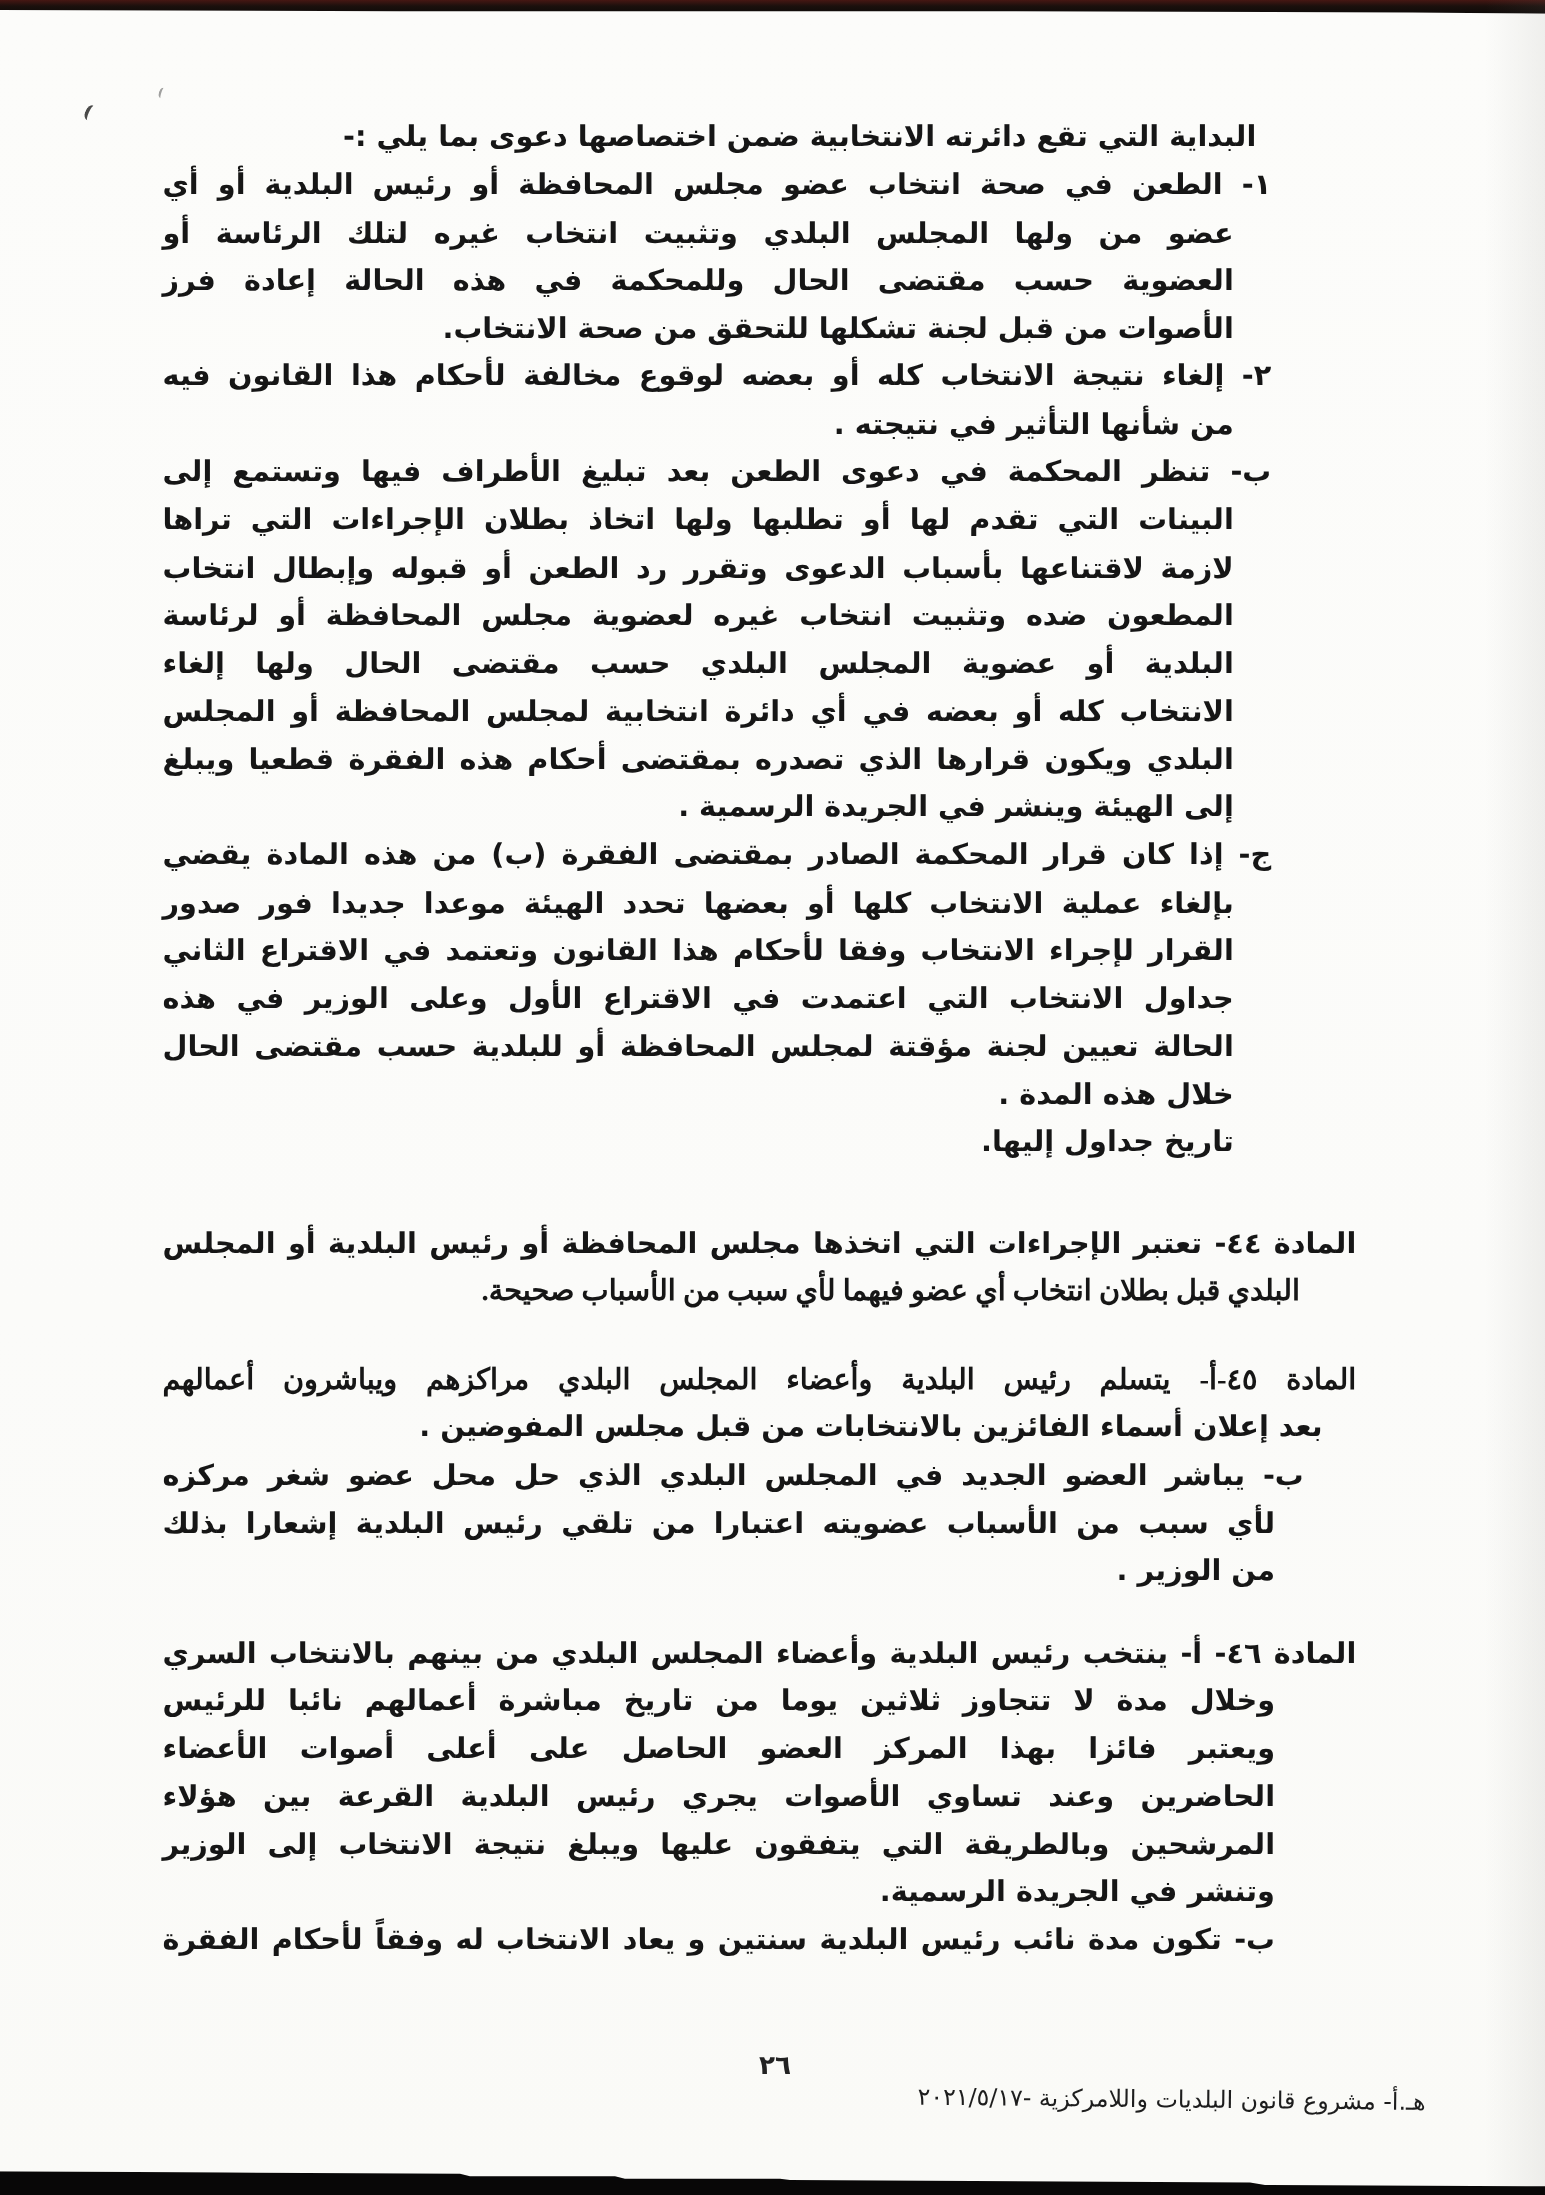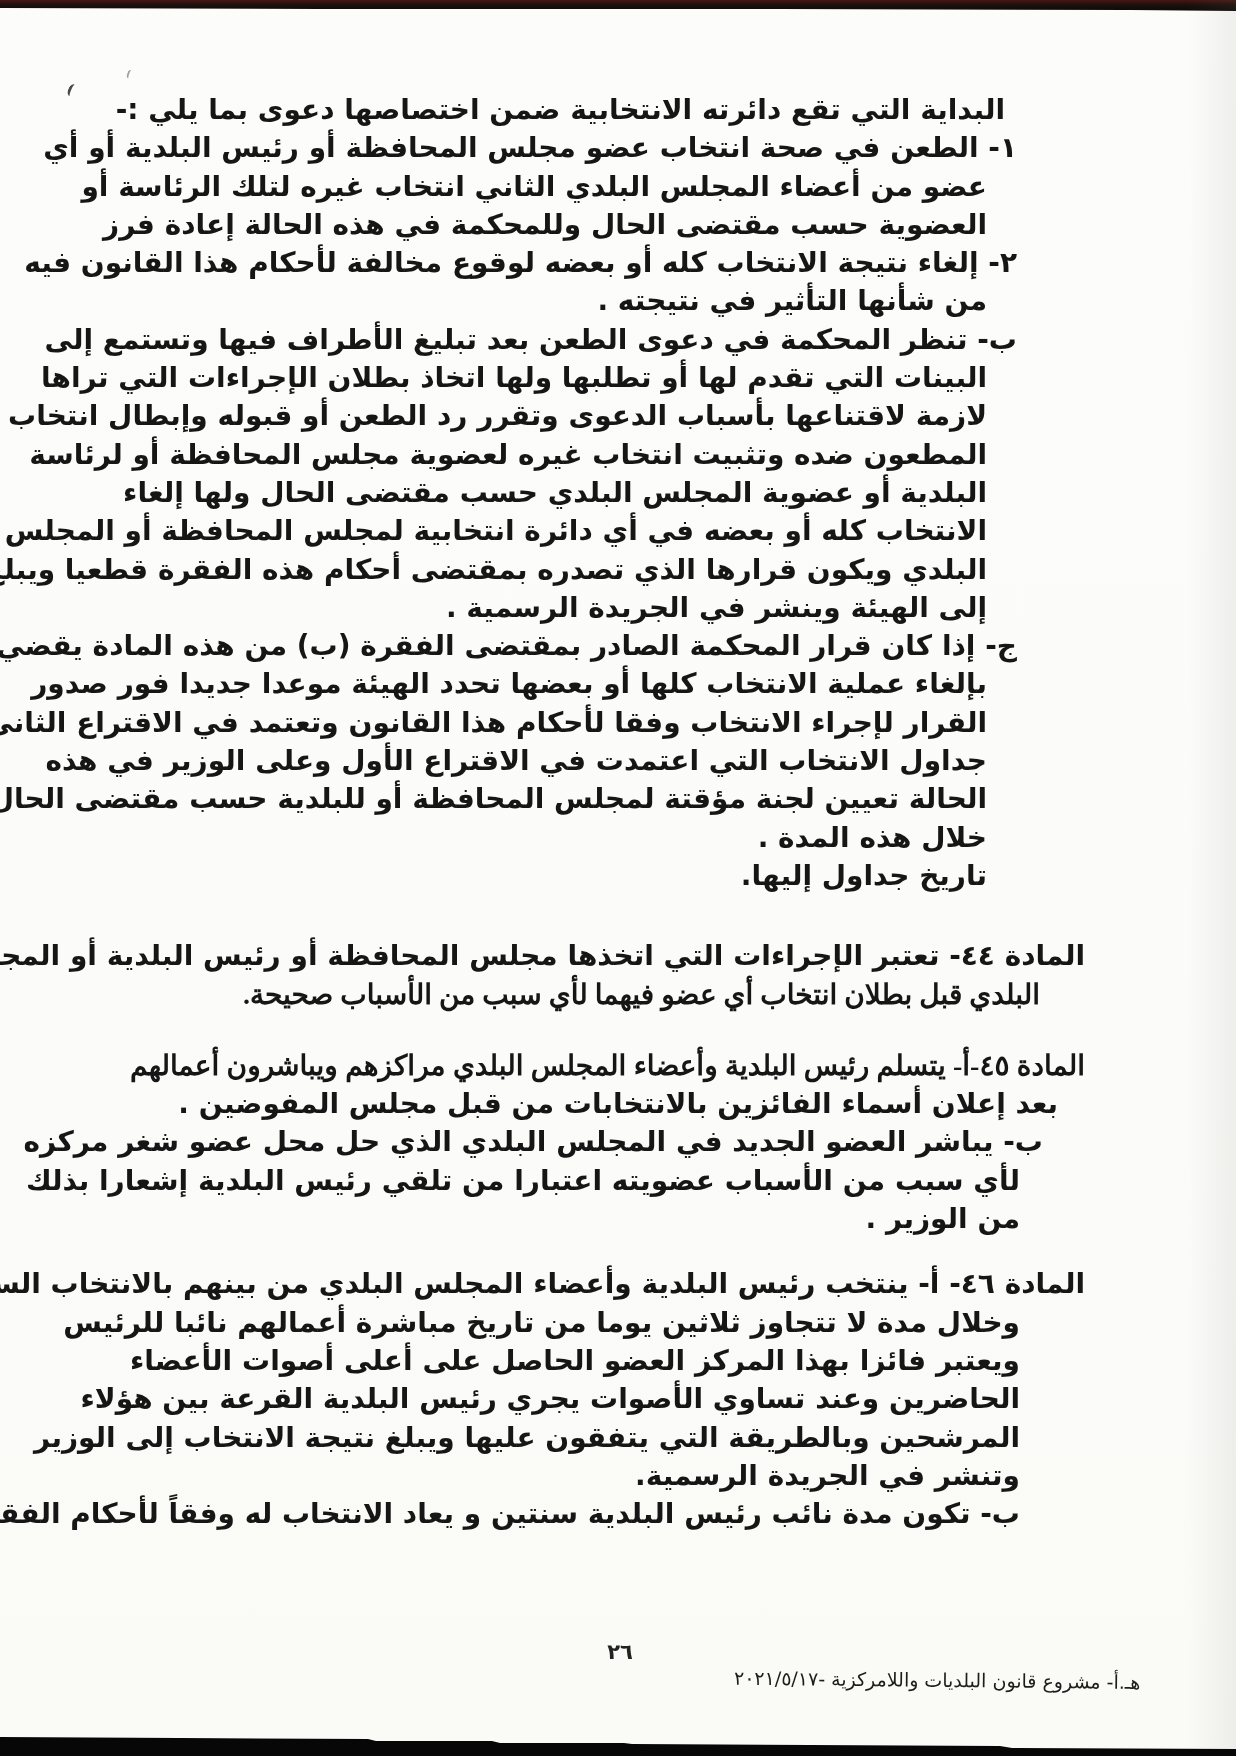--- a/index.html
+++ b/index.html
@@ -38,21 +38,21 @@
     transform:rotate(24deg);opacity:.85;
   }
   .mark2{
     position:absolute;left:127px;top:70px;width:4px;height:9px;
     border-left:2px solid #555;border-radius:50%;
     transform:rotate(18deg);opacity:.55;
   }
   .text-block{
     position:absolute;top:91px;right:151px;left:130px;
     direction:rtl;
-    font-size:28px;font-weight:bold;
+    font-size:23px;font-weight:bold;
     line-height:38.3px;
   }
   .ln{
     height:38.3px;
     white-space:nowrap;
     text-align:right;
     letter-spacing:.2px;
   }
   .j{ text-align:justify;text-align-last:justify;text-justify:inter-word; }
   .pr-open{ padding-right:80px; }
@@ -84,22 +84,23 @@
 <div class="page">
 
   <div class="top-bar"></div>
   <div class="edge-shade"></div>
   <div class="mark1"></div>
   <div class="mark2"></div>
 
   <div class="text-block">
     <div class="ln pr-open">البداية التي تقع دائرته الانتخابية ضمن اختصاصها دعوى بما يلي :-</div>
     <div class="ln j pr-item">١- الطعن في صحة انتخاب عضو مجلس المحافظة أو رئيس البلدية أو أي</div>
-    <div class="ln j pr-cont">عضو من أعضاء المجلس البلدي الثاني انتخاب غيره لتلك الرئاسة أو</div>
+    <div class="ln j pr-cont">عضو من ولها المجلس البلدي وتثبيت انتخاب غيره لتلك الرئاسة أو</div>
     <div class="ln j pr-cont">العضوية حسب مقتضى الحال وللمحكمة في هذه الحالة إعادة فرز</div>
+    <div class="ln pr-cont">الأصوات من قبل لجنة تشكلها للتحقق من صحة الانتخاب.</div>
     <div class="ln j pr-item">٢- إلغاء نتيجة الانتخاب كله أو بعضه لوقوع مخالفة لأحكام هذا القانون فيه</div>
     <div class="ln pr-cont">من شأنها التأثير في نتيجته .</div>
     <div class="ln j pr-item">ب- تنظر المحكمة في دعوى الطعن بعد تبليغ الأطراف فيها وتستمع إلى</div>
     <div class="ln j pr-cont">البينات التي تقدم لها أو تطلبها ولها اتخاذ بطلان الإجراءات التي تراها</div>
     <div class="ln j pr-cont">لازمة لاقتناعها بأسباب الدعوى وتقرر رد الطعن أو قبوله وإبطال انتخاب</div>
     <div class="ln j pr-cont">المطعون ضده وتثبيت انتخاب غيره لعضوية مجلس المحافظة أو لرئاسة</div>
     <div class="ln j pr-cont">البلدية أو عضوية المجلس البلدي حسب مقتضى الحال ولها إلغاء</div>
     <div class="ln j pr-cont">الانتخاب كله أو بعضه في أي دائرة انتخابية لمجلس المحافظة أو المجلس</div>
     <div class="ln j pr-cont">البلدي ويكون قرارها الذي تصدره بمقتضى أحكام هذه الفقرة قطعيا ويبلغ</div>
     <div class="ln pr-cont">إلى الهيئة وينشر في الجريدة الرسمية .</div>

